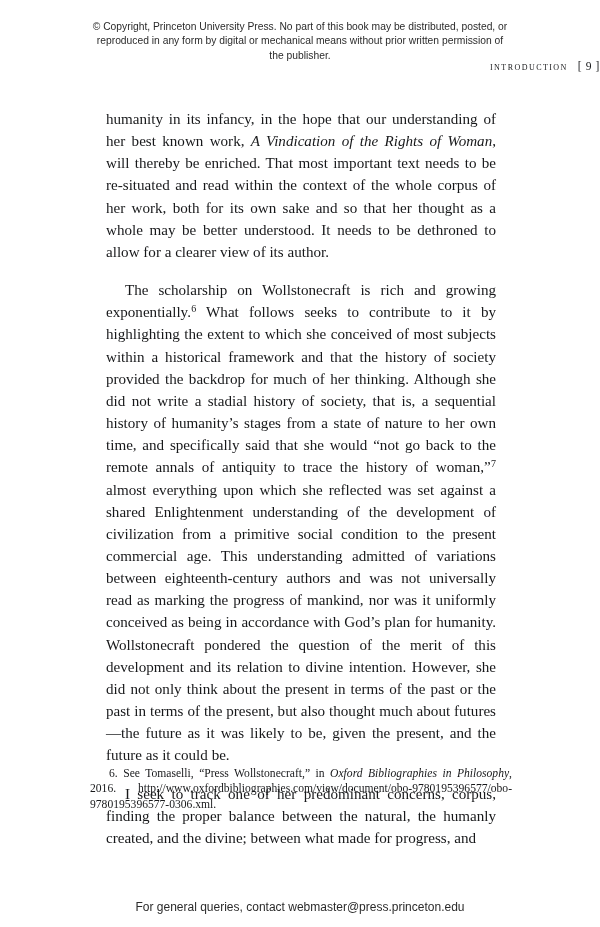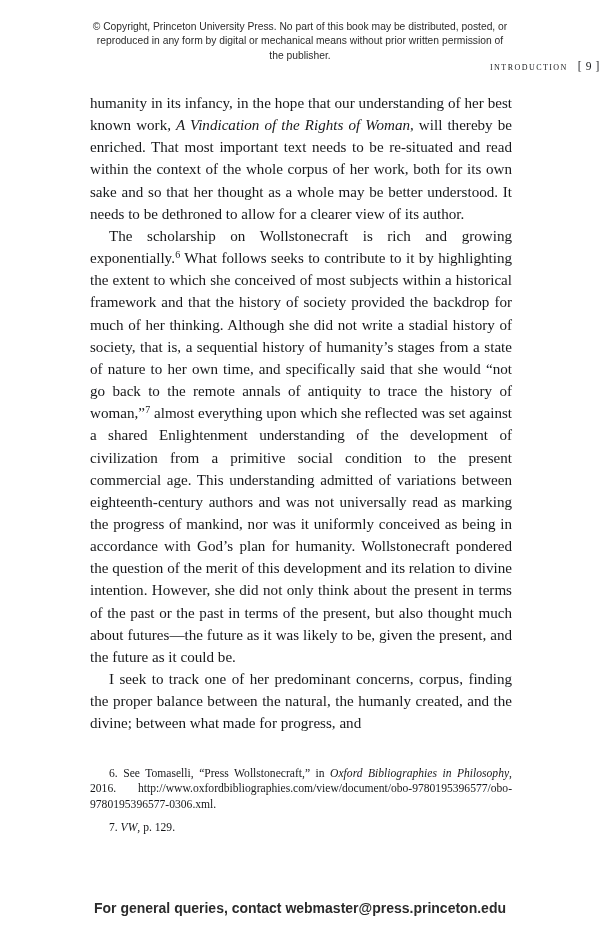--- a/index.html
+++ b/index.html
@@ -63,21 +63,21 @@
     width: 422px;
     font-size: 15.1px;
     line-height: 22.15px;
     text-align: justify;
     text-justify: inter-word;
     color: #17181a;
     -webkit-hyphens: none;
     hyphens: none;
   }
   .body-block p {
-    margin: 0;
+    margin: 16px;
   }
   .body-block p.indent {
     text-indent: 19px;
   }
   .body-block i {
     font-style: italic;
   }
   sup.fn-ref {
     font-size: 0.66em;
     vertical-align: 0.52em;
@@ -109,23 +109,22 @@
   }
 
   
   .footer {
     position: absolute;
     left: 0;
     top: 900px;
     width: 600px;
     text-align: center;
     font-family: "Liberation Sans", sans-serif;
-    font-size: 14px;
+    font-size: 12px;
     color: #2b2b2b;
-    font-weight: bold;
   }
 </style>
 </head>
 <body>
 
 <div class="page">
 
   <div class="copyright">© Copyright, Princeton University Press. No part of this book may be distributed, posted, or reproduced in any form by digital or mechanical means without prior written permission of the publisher.</div>
 
   <div class="running-head">
@@ -138,18 +137,17 @@
 
     <p class="indent"><span>The scholarship on Wollstonecraft is rich and growing exponentially.</span><sup class="fn-ref">6</sup><span> What follows seeks to contribute to it by highlighting the extent to which she conceived of most subjects within a historical framework and that the history of society provided the backdrop for much of her thinking. Although she did not write a stadial history of society, that is, a sequential history of humanity’s stages from a state of nature to her own time, and specifically said that she would “not go back to the remote annals of antiquity to trace the history of woman,”</span><sup class="fn-ref">7</sup><span> almost everything upon which she reflected was set against a shared Enlightenment understanding of the development of civilization from a primitive social condition to the present commercial age. This understanding admitted of variations between eighteenth-century authors and was not universally read as marking the progress of mankind, nor was it uniformly conceived as being in accordance with God’s plan for humanity. Wollstonecraft pondered the question of the merit of this development and its relation to divine intention. However, she did not only think about the present in terms of the past or the past in terms of the present, but also thought much about futures—the future as it was likely to be, given the present, and the future as it could be.</span></p>
 
     <p class="indent">I seek to track one of her predominant concerns, corpus, finding the proper balance between the natural, the humanly created, and the divine; between what made for progress, and</p>
   </div>
 
   <div class="footnotes">
 
     <p><span class="fn-lead">6.</span><span> See Tomaselli, “Press Wollstonecraft,” in </span><i>Oxford Bibliographies in Philosophy</i><span>, 2016. http://www.oxfordbibliographies.com/view/document/obo-9780195396577/obo-9780195396577-0306.xml.</span></p>
 
-    <p class="fn-second"><span class="fn-lead">7.</span> <i>VW</i><span>, p. 129.</span></p>
   </div>
 
   <div class="footer">For general queries, contact webmaster@press.princeton.edu</div>
 
 </div>
 
 </body></html>

